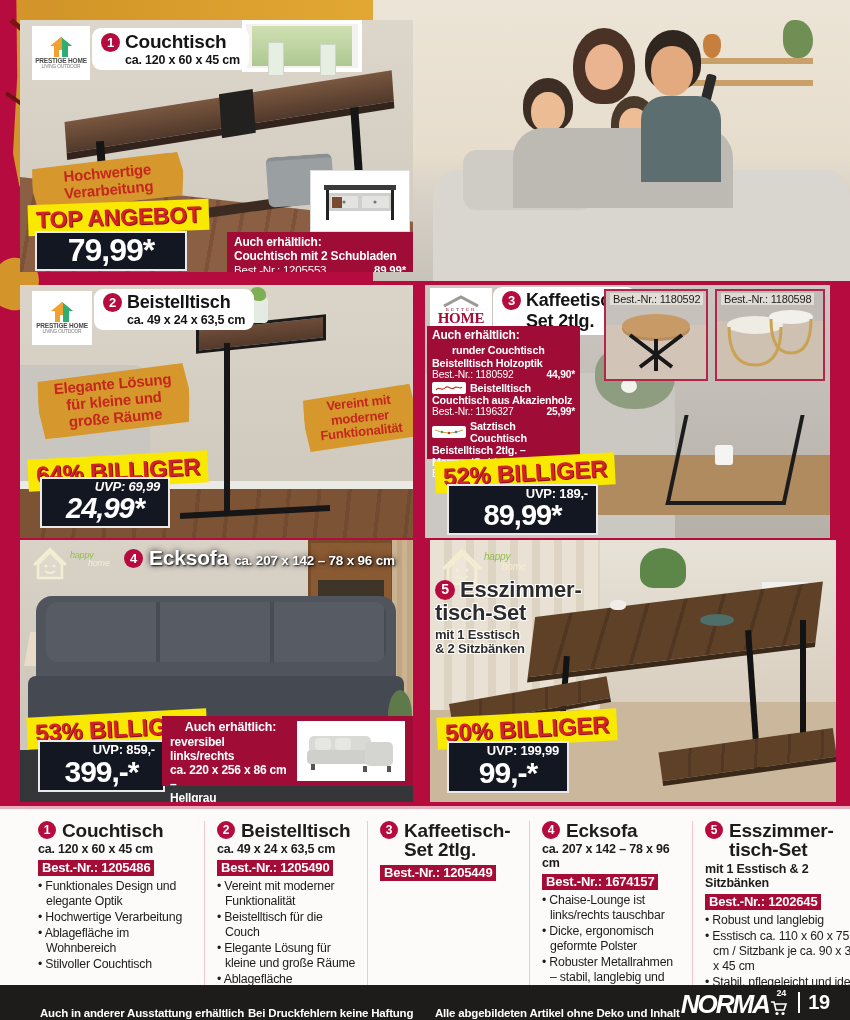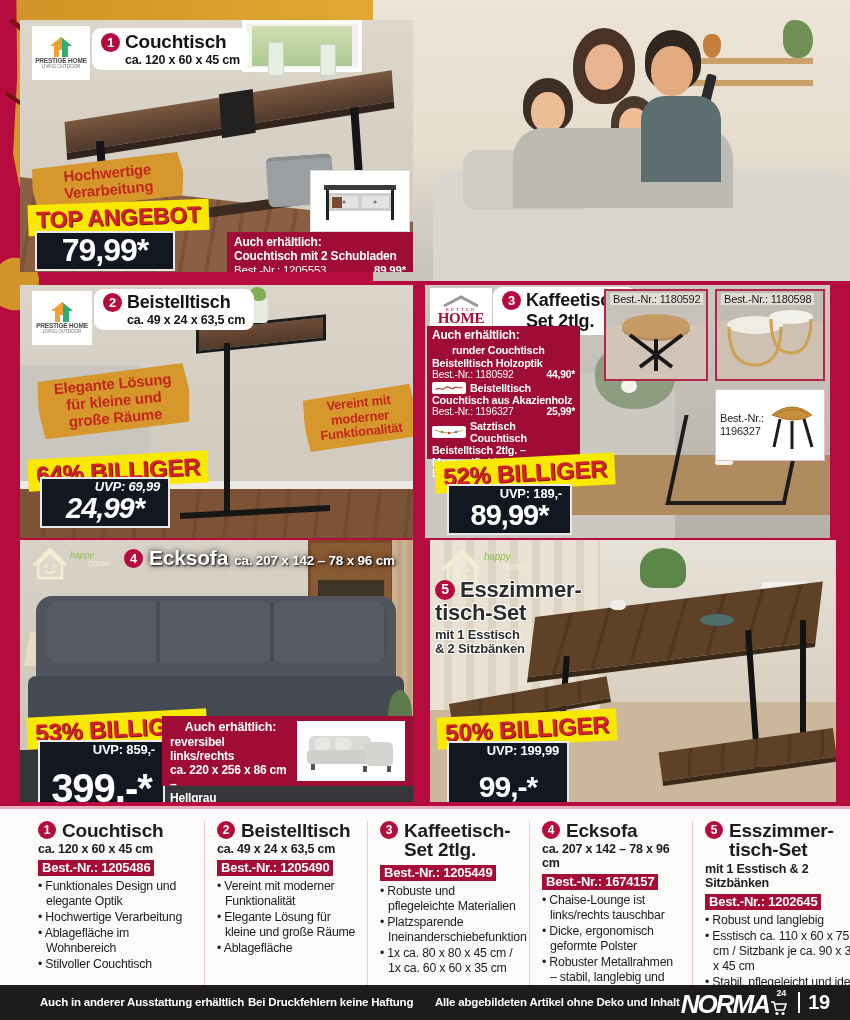--- a/index.html
+++ b/index.html
@@ -28,21 +28,21 @@
   .dcol{padding:0 10px 0 12px;color:#1c1c1c;}
   .dcol+.dcol{border-left:1px solid #f2c6d2;}
   .dtitle{display:flex;gap:6px;font-weight:900;font-size:19px;line-height:1.02;align-items:flex-start;}
   .dsize{font-weight:bold;font-size:12.5px;margin:2px 0 2px;}
   .dnr{background:#a50d37;color:#fff;font-weight:bold;font-size:13px;padding:0 4px 1px;display:inline-block;margin:1px 0 3px;}
   .dul{margin:0;padding:0;list-style:none;font-size:12.3px;line-height:1.22;}
   .dul li{padding-left:8px;text-indent:-8px;margin-bottom:1px;}
   .dul li::before{content:"• ";}
   
   .footer{position:absolute;left:0;top:985px;width:850px;height:35px;background:#1d1c1a;color:#fff;}
-  .fnote{position:absolute;top:11px;font-size:11.5px;font-weight:bold;white-space:nowrap;}
+  .fnote{position:absolute;top:22px;font-size:11.5px;font-weight:bold;white-space:nowrap;}
   .chip{background:#fff;border-radius:2px;display:inline-flex;align-items:center;justify-content:center;
     width:34px;height:12px;margin-right:4px;overflow:hidden;flex:none;}
   .thumbframe{position:absolute;border:2px solid #b3264a;background:#ccc8c0;overflow:hidden;}
   .thumblabel{position:absolute;left:4px;top:2px;font-size:11px;color:#1c1c1c;background:rgba(235,230,222,.75);padding:0 3px;}
   .outline-dark{color:#2c2c2c;text-shadow:-1px -1px 0 #fff,1px -1px 0 #fff,-1px 1px 0 #fff,1px 1px 0 #fff;}
   .shadow-w{color:#fff;text-shadow:0 0 6px rgba(0,0,0,.9),1px 1px 2px rgba(0,0,0,.9);}
 </style>
 </head>
 <body>
 
@@ -100,21 +100,21 @@
     </div>
     <div class="whitebadge abs" style="left:72px;top:8px;">
       <div style="display:flex;align-items:center;gap:5px;">
         <span class="numc" style="width:19px;height:19px;font-size:13px;">1</span>
         <b style="font-size:19px;">Couchtisch</b>
       </div>
       <div style="font-weight:bold;font-size:12.5px;margin-left:24px;">ca. 120 x 60 x 45 cm</div>
     </div>
     <div class="gold-flag abs" style="left:12px;top:138px;width:152px;font-size:15px;transform:rotate(-5deg);">Hochwertige Verarbeitung</div>
     <div class="promo abs" style="left:8px;top:182px;font-size:23px;transform:rotate(-2deg);">TOP ANGEBOT</div>
-    <div class="pricebox abs" style="left:15px;top:211px;width:140px;">
+    <div class="pricebox abs" style="left:15px;top:211px;width:152px;">
       <div class="bigprice" style="font-size:32px;">79,99*</div>
     </div>
     <div class="abs" style="left:290px;top:150px;width:100px;height:62px;background:#fff;border:1px solid #ddd;display:flex;align-items:center;justify-content:center;">
       <svg width="84" height="48" viewBox="0 0 84 48">
         <rect x="6" y="8" width="72" height="5" fill="#3a3a3a"></rect>
         <rect x="10" y="16" width="64" height="18" fill="#cfcfcd"></rect>
         <rect x="13" y="19" width="27" height="12" fill="#e3e3e1"></rect>
           <circle cx="26" cy="25" r="1.6" fill="#777"></circle>
         <rect x="44" y="19" width="27" height="12" fill="#e3e3e1"></rect>
           <circle cx="57" cy="25" r="1.6" fill="#777"></circle>
@@ -244,33 +244,22 @@
       <div class="thumblabel">Best.-Nr.: 1180598</div>
       <svg width="106" height="88" viewBox="0 0 106 88">
         <rect x="0" y="0" width="106" height="30" fill="#c0bcb5"></rect>
           <rect x="0" y="30" width="106" height="58" fill="#cfc1b2"></rect>
         <ellipse cx="38" cy="34" rx="28" ry="9" fill="#efece4"></ellipse>
         <path d="M12 36 Q12 74 38 74 Q64 74 64 36" stroke="#c9a254" stroke-width="3" fill="none"></path>
         <ellipse cx="74" cy="26" rx="22" ry="7" fill="#f2f0ea"></ellipse>
         <path d="M54 28 Q54 62 74 62 Q94 62 94 28" stroke="#c9a254" stroke-width="3" fill="none"></path>
       </svg>
     </div>
-    <div class="abs" style="left:290px;top:104px;width:110px;height:72px;background:#fff;border:1px solid #e0c2cb;display:flex;align-items:center;padding:4px;">
-      <div style="font-size:11px;color:#1c1c1c;line-height:1.2;">
-        <div>Best.-Nr.:</div>
-        <div>1196327</div>
-      </div>
-      <svg width="52" height="56" viewBox="0 0 52 56" style="margin-left:2px;">
-        <path d="M6 18 Q26 2 46 18 Q30 28 6 18z" fill="#c98f3a" stroke="#a8742c" stroke-width="1"></path>
-        <path d="M10 18 Q26 7 42 17" stroke="#a8742c" stroke-width="1" fill="none"></path>
-        <path d="M14 22 L8 50 M38 22 L46 50 M26 24 L26 52" stroke="#1c1c1c" stroke-width="3"></path>
-      </svg>
-    </div>
     <div class="promo abs" style="left:10px;top:172px;font-size:24px;transform:rotate(-3deg);">52% BILLIGER</div>
-    <div class="pricebox abs" style="left:22px;top:199px;width:125px;">
+    <div class="pricebox abs" style="left:22px;top:199px;width:151px;">
       <div class="uvp">UVP: 189,-</div>
       <div class="bigprice" style="font-size:29px;">89,99*</div>
     </div>
   </div>
 
   <div class="panel" style="left:20px;top:540px;width:393px;height:262px;">
     <div class="abs" style="inset:0;background:linear-gradient(180deg,#d9d2c7,#cdc6bb 70%);"></div>
     <div class="abs" style="left:288px;top:0;width:86px;height:150px;background:#8a5a33;border:3px solid #774c2a;"></div>
     <div class="abs" style="left:298px;top:40px;width:66px;height:70px;background:#3e3428;"></div>
     <div class="abs" style="left:372px;top:0;width:21px;height:200px;background:repeating-linear-gradient(90deg,#cbb391 0 5px,#bfa783 5px 10px);"></div>
@@ -289,21 +278,21 @@
       <text x="58" y="22" font-size="9" font-style="italic" fill="#f5edd2">home</text>
     </svg>
     <div class="abs" style="left:104px;top:6px;display:flex;align-items:baseline;gap:6px;white-space:nowrap;">
       <span class="numc" style="width:19px;height:19px;font-size:13px;align-self:center;">4</span>
       <b class="shadow-w" style="font-size:21px;">Ecksofa</b>
       <b class="shadow-w" style="font-size:13.5px;">ca. 207 x 142 – 78 x 96 cm</b>
     </div>
     <div class="promo abs" style="left:7px;top:173px;font-size:24px;transform:rotate(-3deg);">53% BILLIGER</div>
     <div class="pricebox abs" style="left:18px;top:200px;width:127px;">
       <div class="uvp">UVP: 859,-</div>
-      <div class="bigprice" style="font-size:40px;margin-top:11px;">399,-*</div>
+      <div class="bigprice" style="font-size:30px;">399,-*</div>
     </div>
     <div class="alsobox abs" style="left:142px;top:176px;width:251px;height:70px;padding:4px 8px;display:flex;gap:6px;">
       <div style="line-height:1.18;">
         <div class="t" style="font-size:12.5px;text-align:center;">Auch erhältlich:</div>
         <b style="display:block;font-size:12px;">reversibel links/rechts</b>
         <b style="display:block;font-size:12px;">ca. 220 x 256 x 86 cm –</b>
         <b style="display:block;font-size:12px;">Hellgrau</b>
 
       </div>
       <div style="background:#fff;flex:none;width:108px;height:60px;align-self:center;display:flex;align-items:center;justify-content:center;">
@@ -350,21 +339,21 @@
         <span class="numc" style="width:20px;height:20px;font-size:14px;">5</span>
         <b class="outline-dark" style="font-size:22px;">Esszimmer-</b>
       </div>
       <b class="outline-dark" style="font-size:22px;display:block;">tisch-Set</b>
       <b class="outline-dark" style="font-size:13px;display:block;margin-top:4px;">mit 1 Esstisch</b>
       <b class="outline-dark" style="font-size:13px;display:block;">&amp; 2 Sitzbänken</b>
     </div>
     <div class="promo abs" style="left:7px;top:173px;font-size:24px;transform:rotate(-3deg);">50% BILLIGER</div>
     <div class="pricebox abs" style="left:17px;top:201px;width:122px;">
       <div class="uvp">UVP: 199,99</div>
-      <div class="bigprice" style="font-size:30px;margin-top:14px;">99,-*</div>
+      <div class="bigprice" style="font-size:30px;">99,-*</div>
     </div>
   </div>
 
   <div class="details">
     <div class="dcol">
       <div class="dtitle">
           <span class="numc" style="width:18px;height:18px;font-size:12px;">1</span>
           <span>Couchtisch</span>
         </div>
       <div class="dsize">ca. 120 x 60 x 45 cm</div>
@@ -378,36 +367,32 @@
     </div>
     <div class="dcol">
       <div class="dtitle">
           <span class="numc" style="width:18px;height:18px;font-size:12px;">2</span>
           <span>Beistelltisch</span>
         </div>
       <div class="dsize">ca. 49 x 24 x 63,5 cm</div>
       <span class="dnr">Best.-Nr.: 1205490</span>
       <ul class="dul">
         <li>Vereint mit moderner Funktionalität</li>
+        <li>Beistelltisch für die Couch</li>
         <li>Elegante Lösung für kleine und große Räume</li>
         <li>Ablagefläche</li>
       </ul>
     </div>
     <div class="dcol">
       <div class="dtitle">
           <span class="numc" style="width:18px;height:18px;font-size:12px;">3</span>
           <span>Kaffeetisch-Set 2tlg.</span>
         </div>
       <div style="height:3px;"></div>
       <span class="dnr">Best.-Nr.: 1205449</span>
-      <ul class="dul">
-        <li>Robuste und pflegeleichte Materialien</li>
-        <li>Platzsparende Ineinanderschiebefunktion</li>
-        <li>1x ca. 80 x 80 x 45 cm / 1x ca. 60 x 60 x 35 cm</li>
-      </ul>
     </div>
     <div class="dcol">
       <div class="dtitle">
           <span class="numc" style="width:18px;height:18px;font-size:12px;">4</span>
           <span>Ecksofa</span>
         </div>
       <div class="dsize">ca. 207 x 142 – 78 x 96 cm</div>
       <span class="dnr">Best.-Nr.: 1674157</span>
       <ul class="dul">
         <li>Chaise-Lounge ist links/rechts tauschbar</li>

